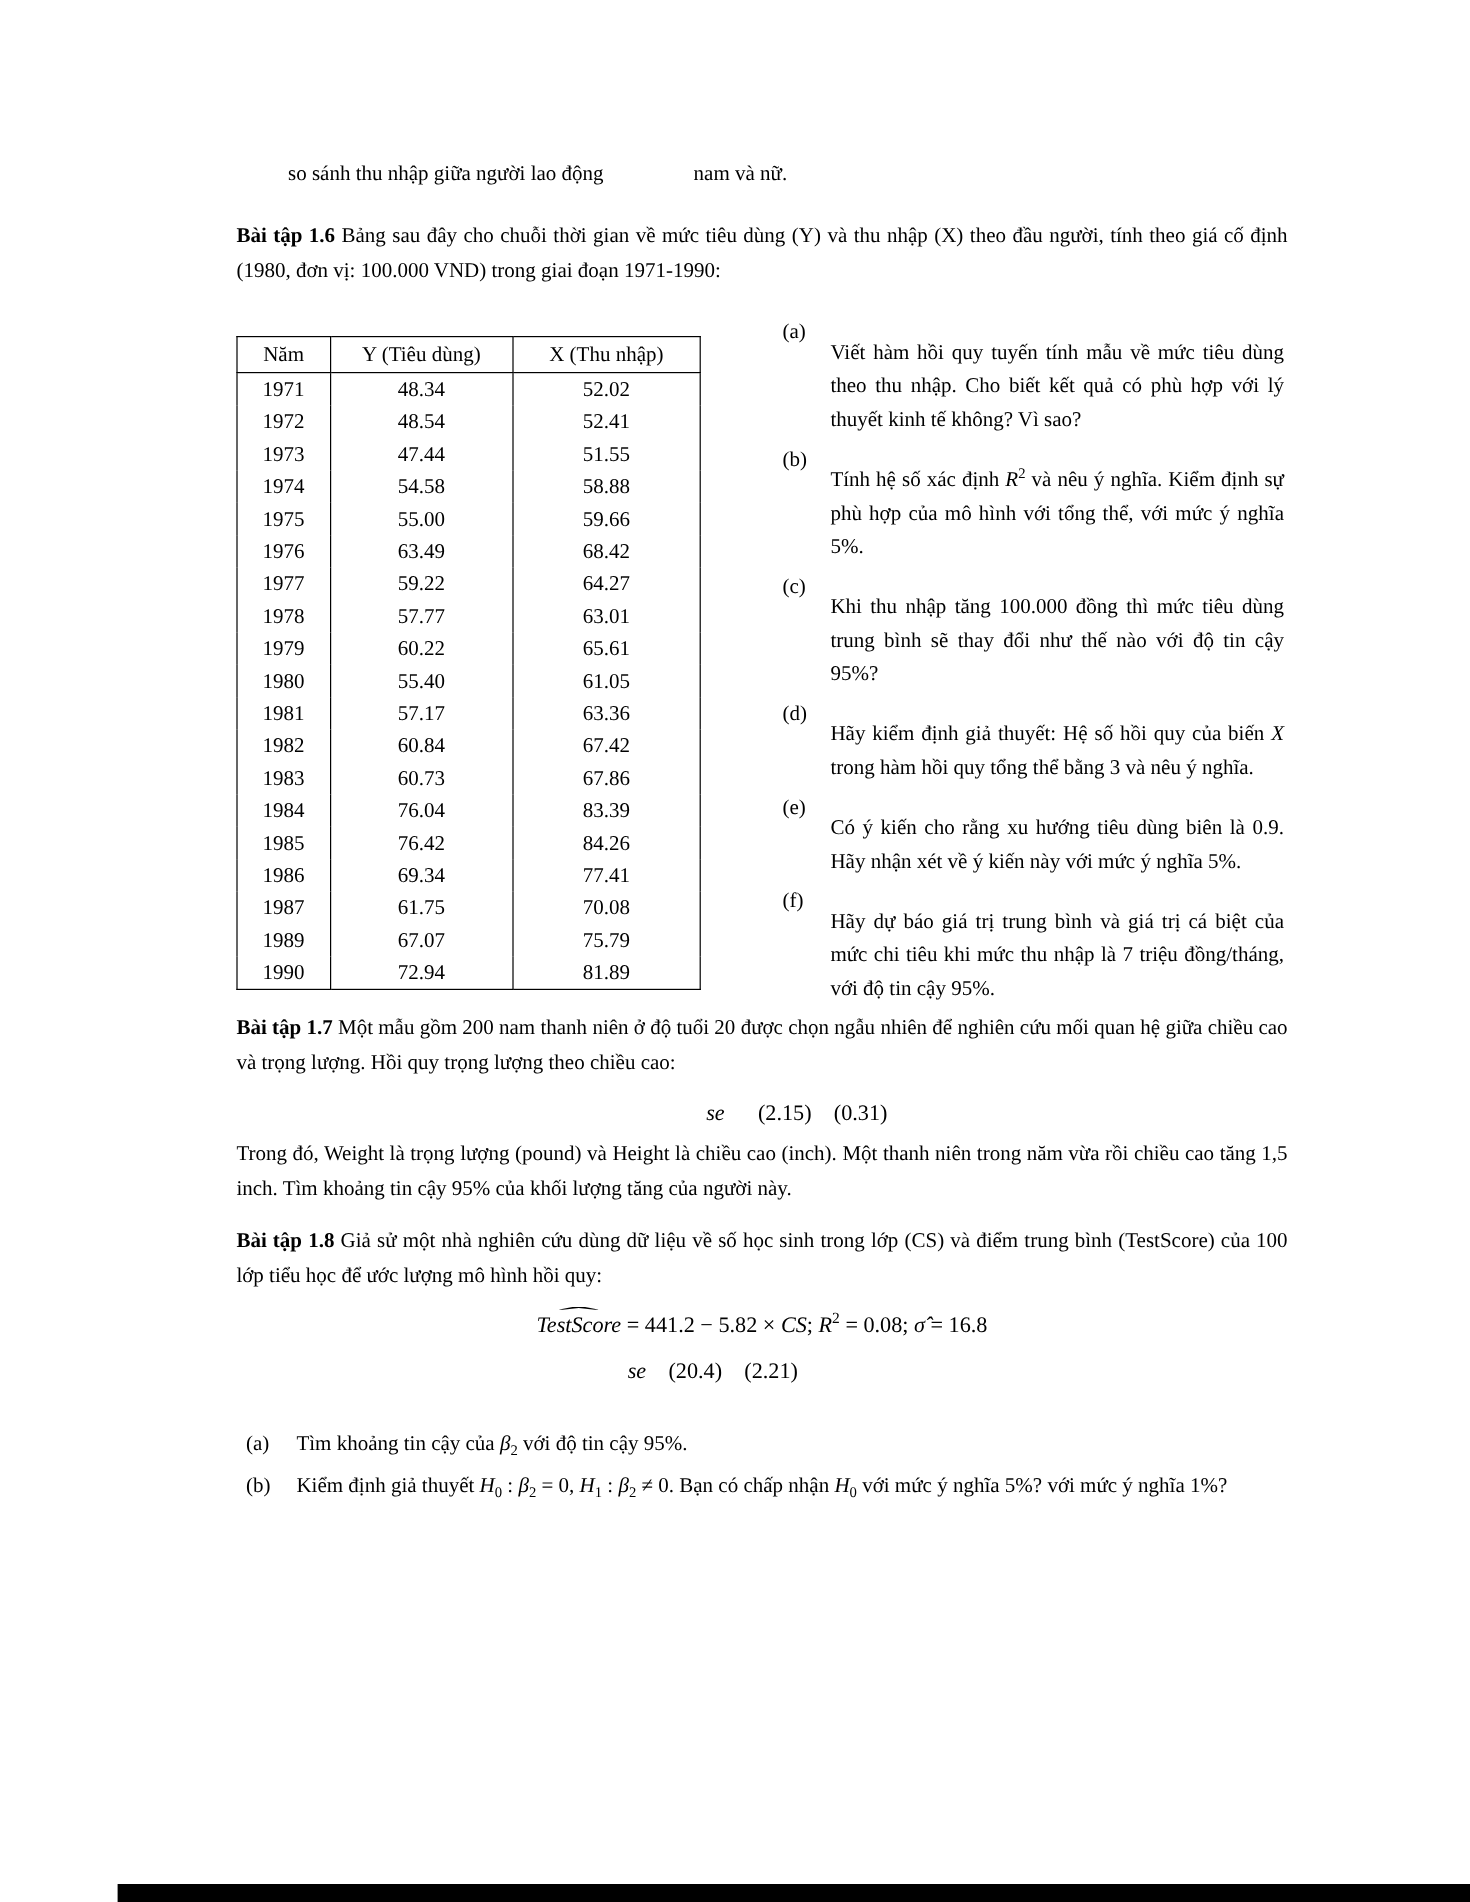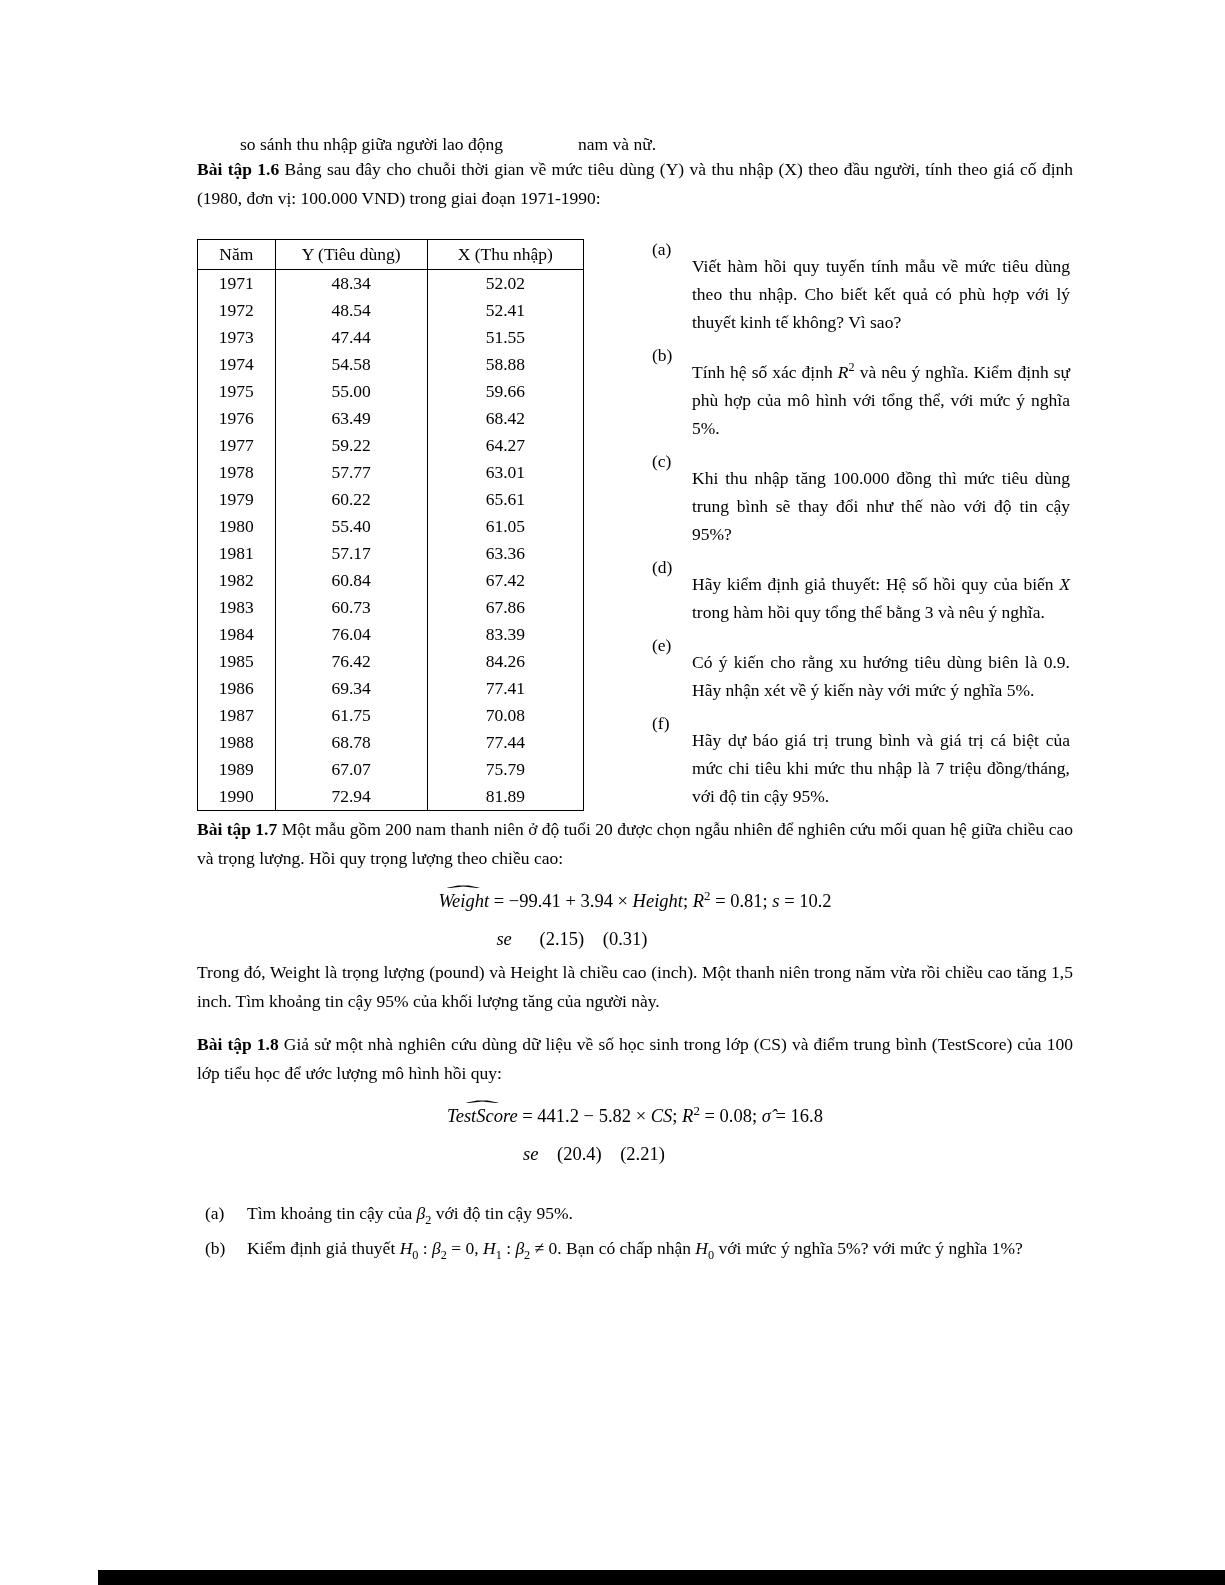--- a/index.html
+++ b/index.html
@@ -6,21 +6,21 @@
   body{
     width:1225px;height:1585px;position:relative;background:#ffffff;color:#000;
     font-family:"Liberation Serif","DejaVu Serif",serif;
     font-size:17.5px;overflow:hidden;
   }
   .content{padding:134px 152px 0 197px;}
   .cont-line{margin:0;padding-left:43px;white-space:nowrap;}
   .gap{display:inline-block;width:75px;}
   .para{margin:0;text-align:justify;line-height:29px;}
   .exlabel{font-weight:bold;}
-  .mt-ex16{}
+  .mt-ex16{margin-top:27px;}
   .twocol{display:flex;margin-top:22px;align-items:center;}
   .datatable{border-collapse:collapse;width:387px;flex:none;}
   .datatable th,.datatable td{
     border-left:1px solid #000;border-right:1px solid #000;
     padding:0 6px;text-align:center;font-weight:normal;
     line-height:27px;height:27px;font-size:17.5px;
   }
   .datatable thead th{border-bottom:1px solid #000;border-top:1px solid #000;height:29px;line-height:29px;}
   .datatable tbody tr:last-child td{border-bottom:1px solid #000;}
   .col-year{width:68px;}
@@ -150,25 +150,20 @@
             <td>1986</td>
             <td>69.34</td>
             <td>77.41</td>
           </tr>
           <tr>
             <td>1987</td>
             <td>61.75</td>
             <td>70.08</td>
           </tr>
           <tr>
-            <td>1988</td>
-            <td>68.78</td>
-            <td>77.44</td>
-          </tr>
-          <tr>
             <td>1989</td>
             <td>67.07</td>
             <td>75.79</td>
           </tr>
           <tr>
             <td>1990</td>
             <td>72.94</td>
             <td>81.89</td>
           </tr>
         </tbody>
@@ -198,21 +193,20 @@
       <div class="qitem">
         <span class="qlabel">(f)</span>
         <span class="qtext"><span>Hãy dự báo giá trị trung bình và giá trị cá biệt của mức chi tiêu khi mức thu nhập là 7 triệu đồng/tháng, với độ tin cậy 95%.</span></span>
       </div>
     </div>
   </div>
 
   <p class="para mt-ex17"><span class="exlabel">Bài tập 1.7</span> <span>Một mẫu gồm 200 nam thanh niên ở độ tuổi 20 được chọn ngẫu nhiên để nghiên cứu mối quan hệ giữa chiều cao và trọng lượng. Hồi quy trọng lượng theo chiều cao:</span></p>
 
   <div class="formula-wrap">
-    <div class="fline"><span class="hat">Weight</span><span> = −99.41 + 3.94 × </span><span class="it">Height</span><span>; </span><span class="it">R</span><span class="sup">2</span><span> = 0.81; </span><span class="it">s</span><span> = 10.2</span></div>
     <div class="fline se-17"><span class="it">se</span><span>      (2.15)    (0.31)</span></div>
   </div>
 
   <p class="para mt-outro">Trong đó, Weight là trọng lượng (pound) và Height là chiều cao (inch). Một thanh niên trong năm vừa rồi chiều cao tăng 1,5 inch. Tìm khoảng tin cậy 95% của khối lượng tăng của người này.</p>
 
   <p class="para mt-ex18"><span class="exlabel">Bài tập 1.8</span> <span>Giả sử một nhà nghiên cứu dùng dữ liệu về số học sinh trong lớp (CS) và điểm trung bình (TestScore) của 100 lớp tiểu học để ước lượng mô hình hồi quy:</span></p>
 
   <div class="formula-wrap">
     <div class="fline"><span class="hat">TestScore</span><span> = 441.2 − 5.82 × </span><span class="it">CS</span><span>; </span><span class="it">R</span><span class="sup">2</span><span> = 0.08; </span><span class="it">σ̂</span><span> = 16.8</span></div>
     <div class="fline se-18"><span class="it">se</span><span>    (20.4)    (2.21)</span></div>

